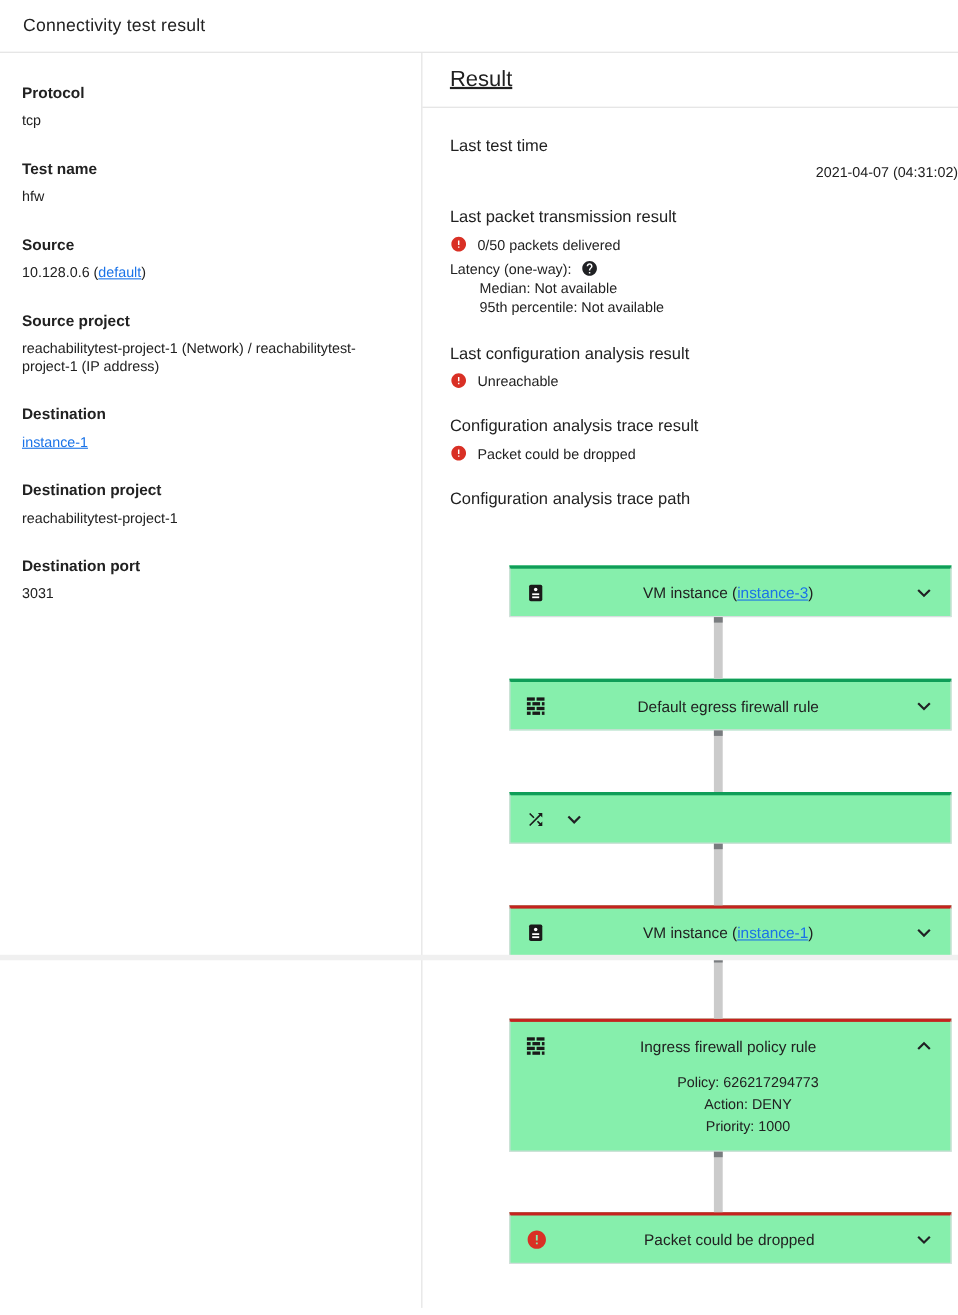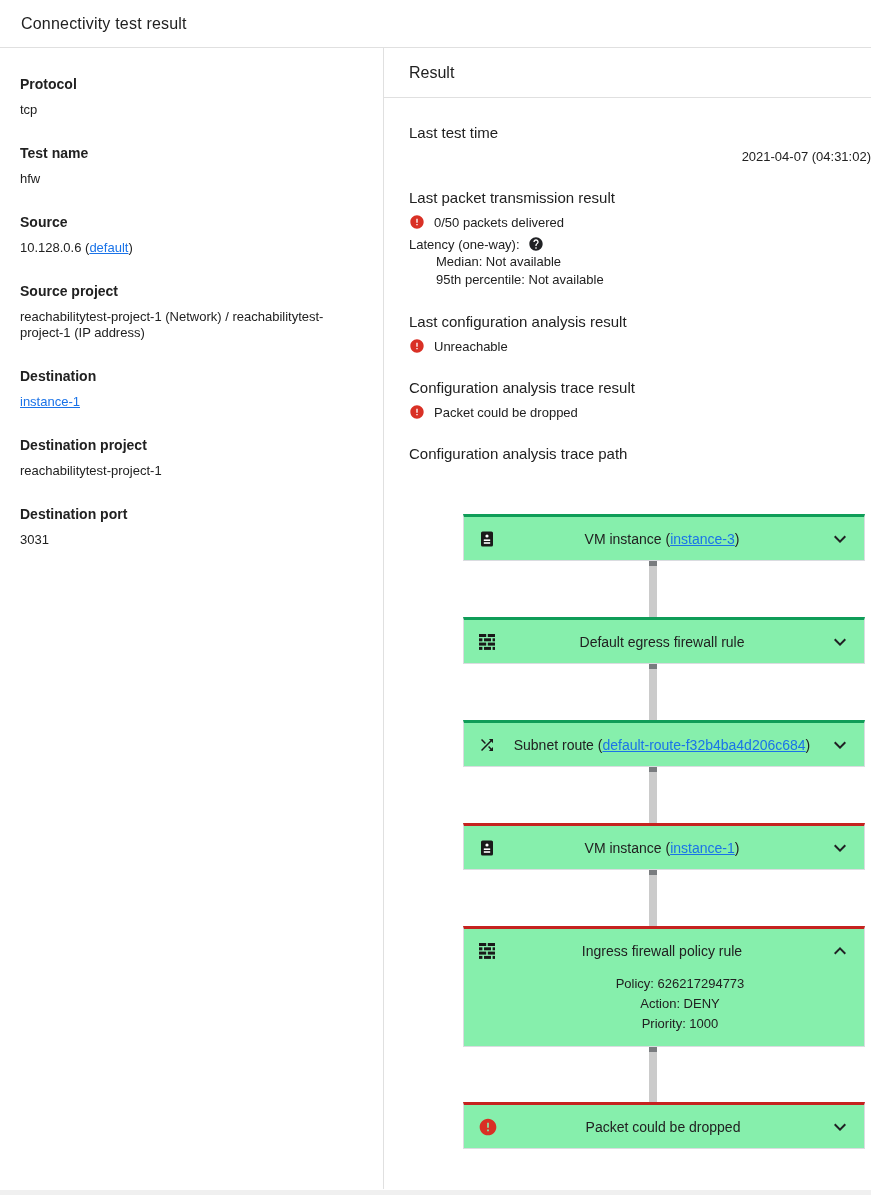--- a/index.html
+++ b/index.html
@@ -3,21 +3,21 @@
 <meta charset="utf-8">
 <style>
   * { margin:0; padding:0; box-sizing:border-box; }
   html,body { background:#fff; }
   body {
     width:871px; height:1195px;
     font-family:"Liberation Sans", sans-serif;
     color:#212121;
     overflow:hidden;
   }
-  .page { position:relative; width:871px; height:1195px; background:#fff; }
+  .page { position:relative; width:871px; height:873px; background:#fff; }
 
   
   .topbar {
     height:48px; border-bottom:1px solid #e0e0e0;
     display:flex; align-items:center; padding-left:21px;
   }
   .topbar-title { font-size:16px; font-weight:500; letter-spacing:.2px; }
 
   
   .main { display:flex; height:1141px; }
@@ -32,21 +32,21 @@
   .field { margin-bottom:27px; }
   .field-label { font-size:14px; font-weight:700; margin-bottom:10px; }
   .field-value { font-size:13px; line-height:16px; }
   a.link { color:#1a73e8; text-decoration:underline; cursor:pointer; }
 
   
   .result-header {
     height:50px; border-bottom:1px solid #e0e0e0;
     display:flex; align-items:center; padding-left:25px;
   }
-  .result-title { font-size:16px; }
+  .result-title { font-size:20px;text-decoration:underline; }
   .result-body { padding:26px 0 0 25px; }
   .sec { margin-bottom:25px; }
   .sec-heading { font-size:15px; font-weight:400; margin-bottom:8px; }
   .sec-value { font-size:13px;text-align:right; }
   .status-row { display:flex; align-items:center; gap:9px; font-size:13px; margin-top:2px; }
   .latency-row { display:flex; align-items:center; gap:8px; font-size:13px; margin-top:6px; }
   .latency-sub { font-size:13px; line-height:16px; margin-left:27px; margin-top:2px; }
 
   
   .trace { margin-top:52px; margin-left:54px; width:402px; }
@@ -237,21 +237,20 @@
             </div>
             <div class="connector"></div>
 
             <div class="card" style="border-top-color: rgb(15, 157, 88);">
               <div class="card-head">
                 <span class="card-icon">
                   <svg class="icon18" viewBox="0 0 24 24">
                       <path fill="#1a1a1a" d="M10.59 9.17L5.41 4 4 5.41l5.17 5.17 1.42-1.41zM14.5 4l2.04 2.04L4 18.59 5.41 20 17.96 7.46 20 9.5V4h-5.5zm.33 9.41l-1.41 1.41 3.13 3.13L14.5 20H20v-5.5l-2.04 2.04-3.13-3.13z"></path>
                     </svg>
                 </span>
-                <span class="card-title"><span>Subnet route (</span><a class="link">default-route-f32b4ba4d206c684</a><span>)</span></span>
                 <span class="chev">
                   <svg width="24" height="24" viewBox="0 0 24 24">
                       <path fill="#202124" d="M7.41 8.59L12 13.17l4.59-4.58L18 10l-6 6-6-6 1.41-1.41z"></path>
                     </svg>
                 </span>
               </div>
             </div>
             <div class="connector"></div>
 
             <div class="card" style="border-top-color: rgb(197, 34, 31);">

